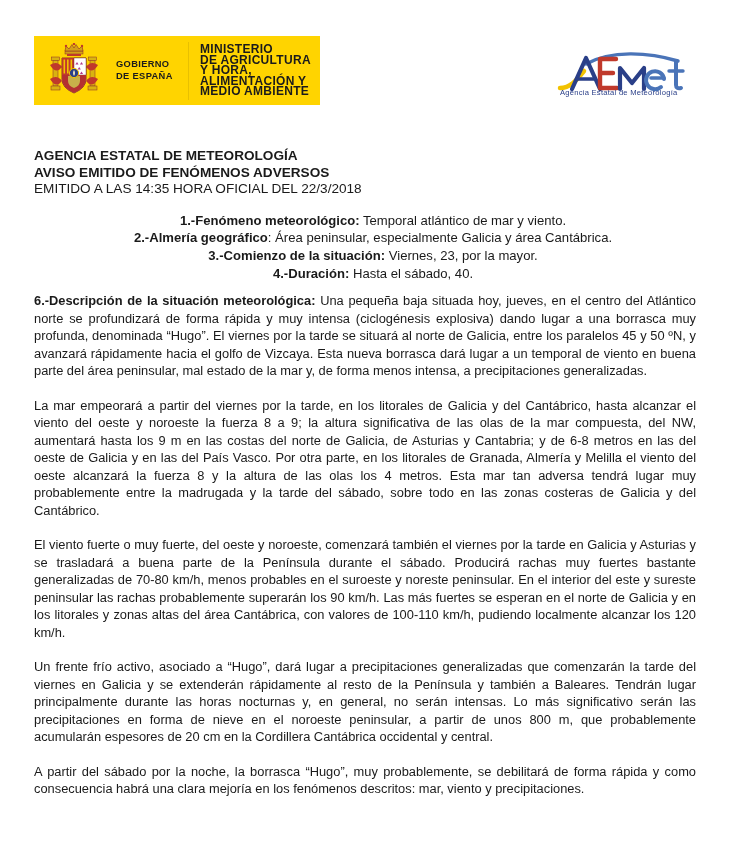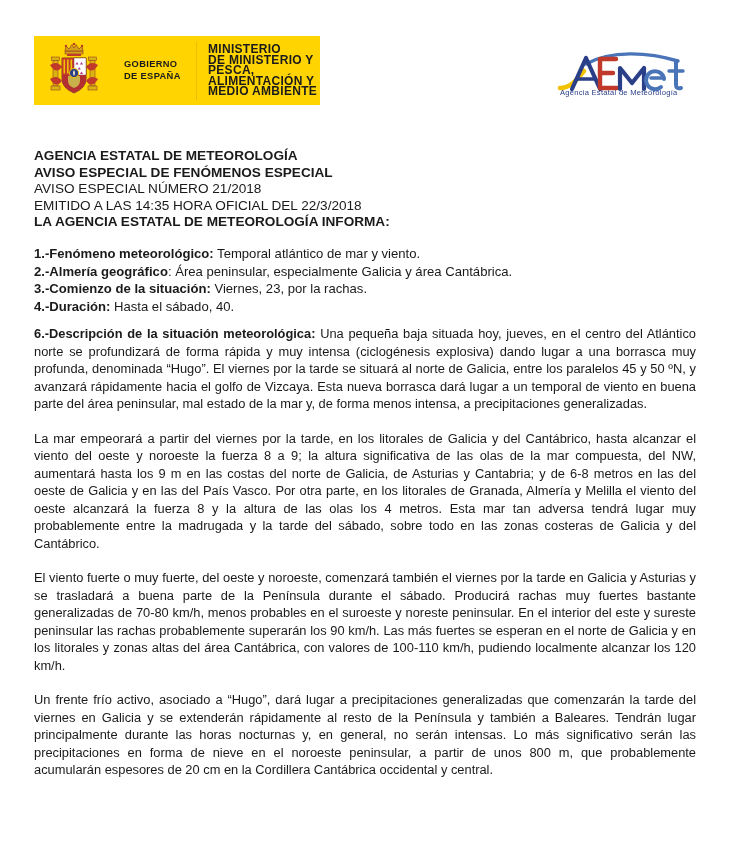--- a/index.html
+++ b/index.html
@@ -42,21 +42,21 @@
   .coat-wrap {
     width: 56px;
     margin-left: 12px;
     height: 58px;
     display: flex;
     align-items: center;
     justify-content: center;
     flex: 0 0 auto;
   }
   .gob-text {
-    margin-left: 22px;
+    margin-left: 14px;
     font-size: 9.3px;
     font-weight: bold;
     letter-spacing: 0.35px;
     line-height: 11.5px;
     color: #1b1b1b;
     flex: 0 0 auto;
     width: 62px;
   }
   .band-divider {
     width: 1px;
@@ -107,20 +107,21 @@
   }
   .title-line.bold { font-weight: bold; }
 
   .items {
     margin: 0 0 10px 0;
   }
   .item {
     font-size: 13.1px;
     line-height: 17.6px;
     white-space: nowrap;
+    text-align: center;
   }
   .item .lbl { font-weight: bold; }
 
   .para-wrap { margin-top: 2px; }
   p.para {
     font-size: 12.85px;
     line-height: 17.5px;
     text-align: justify;
     margin: 0 16px 17px 0;
   }
@@ -184,21 +185,21 @@
           <path d="M26 27 q2 3 0 6 q-2 -3 0 -6 Z" fill="#f4e7c0"></path>
         </svg>
       </div>
       <div class="gob-text">
         <div>GOBIERNO</div>
         <div>DE ESPAÑA</div>
       </div>
       <div class="band-divider"></div>
       <div class="min-text">
         <div>MINISTERIO</div>
-        <div>DE MINISTERIO Y PESCA,</div>
+        <div>DE AGRICULTURA Y HORA,</div>
         <div>ALIMENTACIÓN Y MEDIO AMBIENTE</div>
       </div>
     </div>
 
     <div class="aemet-logo">
       <svg width="140" height="56" viewBox="0 0 140 56" aria-hidden="true">
 
         <path d="M4 40 C14 40 20 33 28 23" stroke="#f2c200" stroke-width="4.5" fill="none" stroke-linecap="round"></path>
 
         <path d="M30 16 C55 2 92 4 122 13" stroke="#4a74b8" stroke-width="3.4" fill="none" stroke-linecap="round"></path>
@@ -217,43 +218,42 @@
         <path d="M113 23 H127" stroke="#4a74b8" stroke-width="3.4" stroke-linecap="round"></path>
       </svg>
     </div>
     <div class="aemet-sub">Agencia Estatal de Meteorología</div>
   </div>
 
   <div class="content">
 
     <div class="title-block">
       <div class="title-line bold">AGENCIA ESTATAL DE METEOROLOGÍA</div>
-      <div class="title-line bold">AVISO ESPECIAL DE FENÓMENOS ESPECIAL</div>
-      <div class="title-line">AVISO ESPECIAL NÚMERO 21/2018</div>
+      <div class="title-line bold">AVISO EMITIDO DE FENÓMENOS ADVERSOS</div>
       <div class="title-line">EMITIDO A LAS 14:35 HORA OFICIAL DEL 22/3/2018</div>
-      <div class="title-line bold">LA AGENCIA ESTATAL DE METEOROLOGÍA INFORMA:</div>
     </div>
 
     <div class="items">
       <div class="item">
         <span class="lbl">1.-</span><span class="lbl">Fenómeno meteorológico:</span><span> Temporal atlántico de mar y viento.</span>
       </div>
       <div class="item">
         <span class="lbl">2.-</span><span class="lbl">Almería geográfico</span><span>: Área peninsular, especialmente Galicia y área Cantábrica.</span>
       </div>
       <div class="item">
-        <span class="lbl">3.-</span><span class="lbl">Comienzo de la situación:</span><span> Viernes, 23, por la rachas.</span>
+        <span class="lbl">3.-</span><span class="lbl">Comienzo de la situación:</span><span> Viernes, 23, por la mayor.</span>
       </div>
       <div class="item">
         <span class="lbl">4.-</span><span class="lbl">Duración:</span><span> Hasta el sábado, 40.</span>
       </div>
     </div>
 
     <div class="para-wrap">
       <p class="para first"><span class="lbl">6.-</span><span class="lbl">Descripción de la situación meteorológica:</span><span> Una pequeña baja situada hoy, jueves, en el centro del Atlántico norte se profundizará de forma rápida y muy intensa (ciclogénesis explosiva) dando lugar a una borrasca muy profunda, denominada “Hugo”. El viernes por la tarde se situará al norte de Galicia, entre los paralelos 45 y 50 ºN, y avanzará rápidamente hacia el golfo de Vizcaya. Esta nueva borrasca dará lugar a un temporal de viento en buena parte del área peninsular, mal estado de la mar y, de forma menos intensa, a precipitaciones generalizadas.</span></p>
 
       <p class="para">La mar empeorará a partir del viernes por la tarde, en los litorales de Galicia y del Cantábrico, hasta alcanzar el viento del oeste y noroeste la fuerza 8 a 9; la altura significativa de las olas de la mar compuesta, del NW, aumentará hasta los 9 m en las costas del norte de Galicia, de Asturias y Cantabria; y de 6-8 metros en las del oeste de Galicia y en las del País Vasco. Por otra parte, en los litorales de Granada, Almería y Melilla el viento del oeste alcanzará la fuerza 8 y la altura de las olas los 4 metros. Esta mar tan adversa tendrá lugar muy probablemente entre la madrugada y la tarde del sábado, sobre todo en las zonas costeras de Galicia y del Cantábrico.</p>
       <p class="para">El viento fuerte o muy fuerte, del oeste y noroeste, comenzará también el viernes por la tarde en Galicia y Asturias y se trasladará a buena parte de la Península durante el sábado. Producirá rachas muy fuertes bastante generalizadas de 70-80 km/h, menos probables en el suroeste y noreste peninsular. En el interior del este y sureste peninsular las rachas probablemente superarán los 90 km/h. Las más fuertes se esperan en el norte de Galicia y en los litorales y zonas altas del área Cantábrica, con valores de 100-110 km/h, pudiendo localmente alcanzar los 120 km/h.</p>
       <p class="para">Un frente frío activo, asociado a “Hugo”, dará lugar a precipitaciones generalizadas que comenzarán la tarde del viernes en Galicia y se extenderán rápidamente al resto de la Península y también a Baleares. Tendrán lugar principalmente durante las horas nocturnas y, en general, no serán intensas. Lo más significativo serán las precipitaciones en forma de nieve en el noroeste peninsular, a partir de unos 800 m, que probablemente acumularán espesores de 20 cm en la Cordillera Cantábrica occidental y central.</p>
+      <p class="para">A partir del sábado por la noche, la borrasca “Hugo”, muy probablemente, se debilitará de forma rápida y como consecuencia habrá una clara mejoría en los fenómenos descritos: mar, viento y precipitaciones.</p>
     </div>
 
   </div>
 </div>
 
 </body></html>

